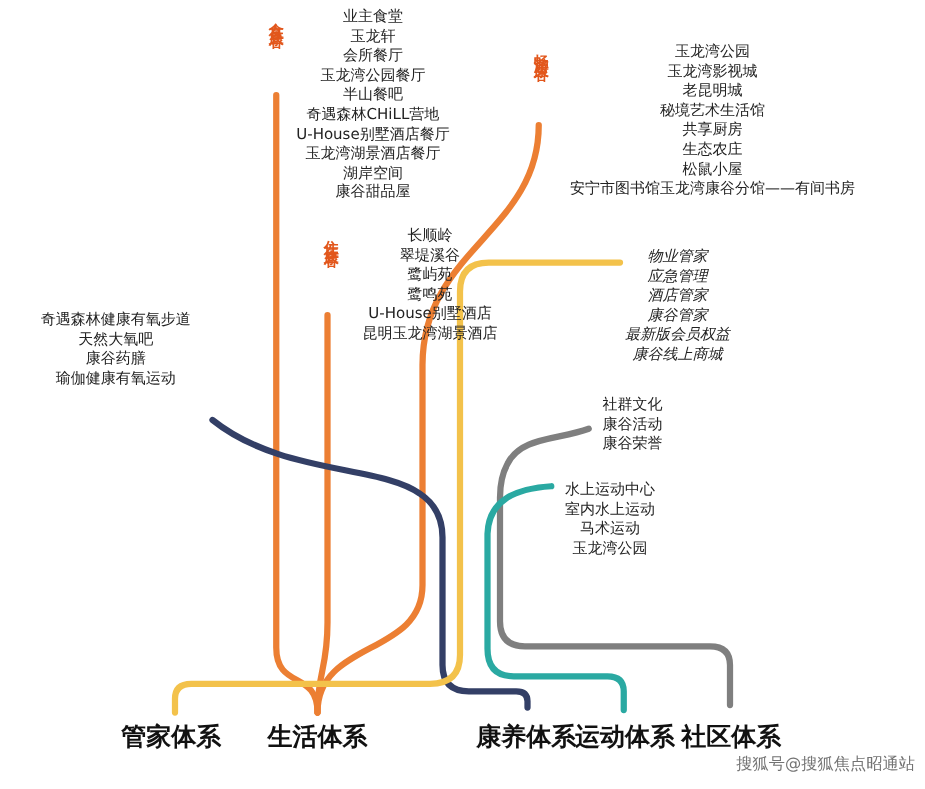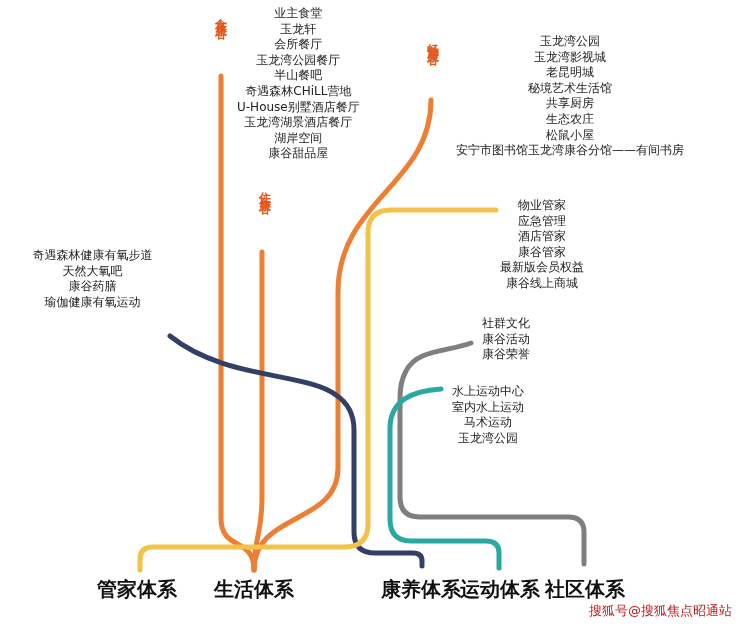--- a/index.html
+++ b/index.html
@@ -18,21 +18,21 @@
   .vlabel {
     position:absolute; writing-mode:vertical-rl; text-orientation:upright;
     font-size:12px; font-weight:bold; letter-spacing:3px; color:#E2571C; z-index:2;
   }
 
   .sys {
     position:absolute; transform:translateX(-50%); top:576px;
     font-size:20px; font-weight:bold; color:#111; white-space:nowrap; z-index:2;
   }
 
-  .watermark { position:absolute; right:8px; top:602px; font-size:13px; color:#b91c1c; z-index:2; }
+  .watermark { position:absolute; right:8px; top:602px; font-size:13px; color:#737373; z-index:2; }
 </style>
 </head>
 <body>
 
 <div class="canvas">
 
   <svg class="layer-svg" viewBox="0 0 740 631">
     <path class="metro-line" stroke="#EC7F33" d="M221,76 L221,518 C221,552 254,536 254,570"></path>
     <path class="metro-line" stroke="#EC7F33" d="M262,252 L262,498 C262,535 254,538 254,570"></path>
     <path class="metro-line" stroke="#EC7F33" d="M431,100 C431,185 338,200 338,292 L338,468 C338,525 254,512 254,570"></path>
@@ -63,29 +63,37 @@
     <div>玉龙湾公园</div>
     <div>玉龙湾影视城</div>
     <div>老昆明城</div>
     <div>秘境艺术生活馆</div>
     <div>共享厨房</div>
     <div>生态农庄</div>
     <div>松鼠小屋</div>
     <div>安宁市图书馆玉龙湾康谷分馆——有间书房</div>
   </div>
 
+  <div class="list" style="left:290px; top:181px;">
+    <div>长顺岭</div>
+    <div>翠堤溪谷</div>
+    <div>鹭屿苑</div>
+    <div>鹭鸣苑</div>
+    <div>U-House别墅酒店</div>
+    <div>昆明玉龙湾湖景酒店</div>
+  </div>
 
   <div class="list right" style="left:20px; top:248px; width:145px;">
     <div>奇遇森林健康有氧步道</div>
     <div>天然大氧吧</div>
     <div>康谷药膳</div>
     <div>瑜伽健康有氧运动</div>
   </div>
 
-  <div class="list" style="left:500px; top:198px;">
+  <div class="list" style="left:500px; top:198px;font-style:italic;">
     <div>物业管家</div>
     <div>应急管理</div>
     <div>酒店管家</div>
     <div>康谷管家</div>
     <div>最新版会员权益</div>
     <div>康谷线上商城</div>
   </div>
 
   <div class="list" style="left:482px; top:316px;">
     <div>社群文化</div>

